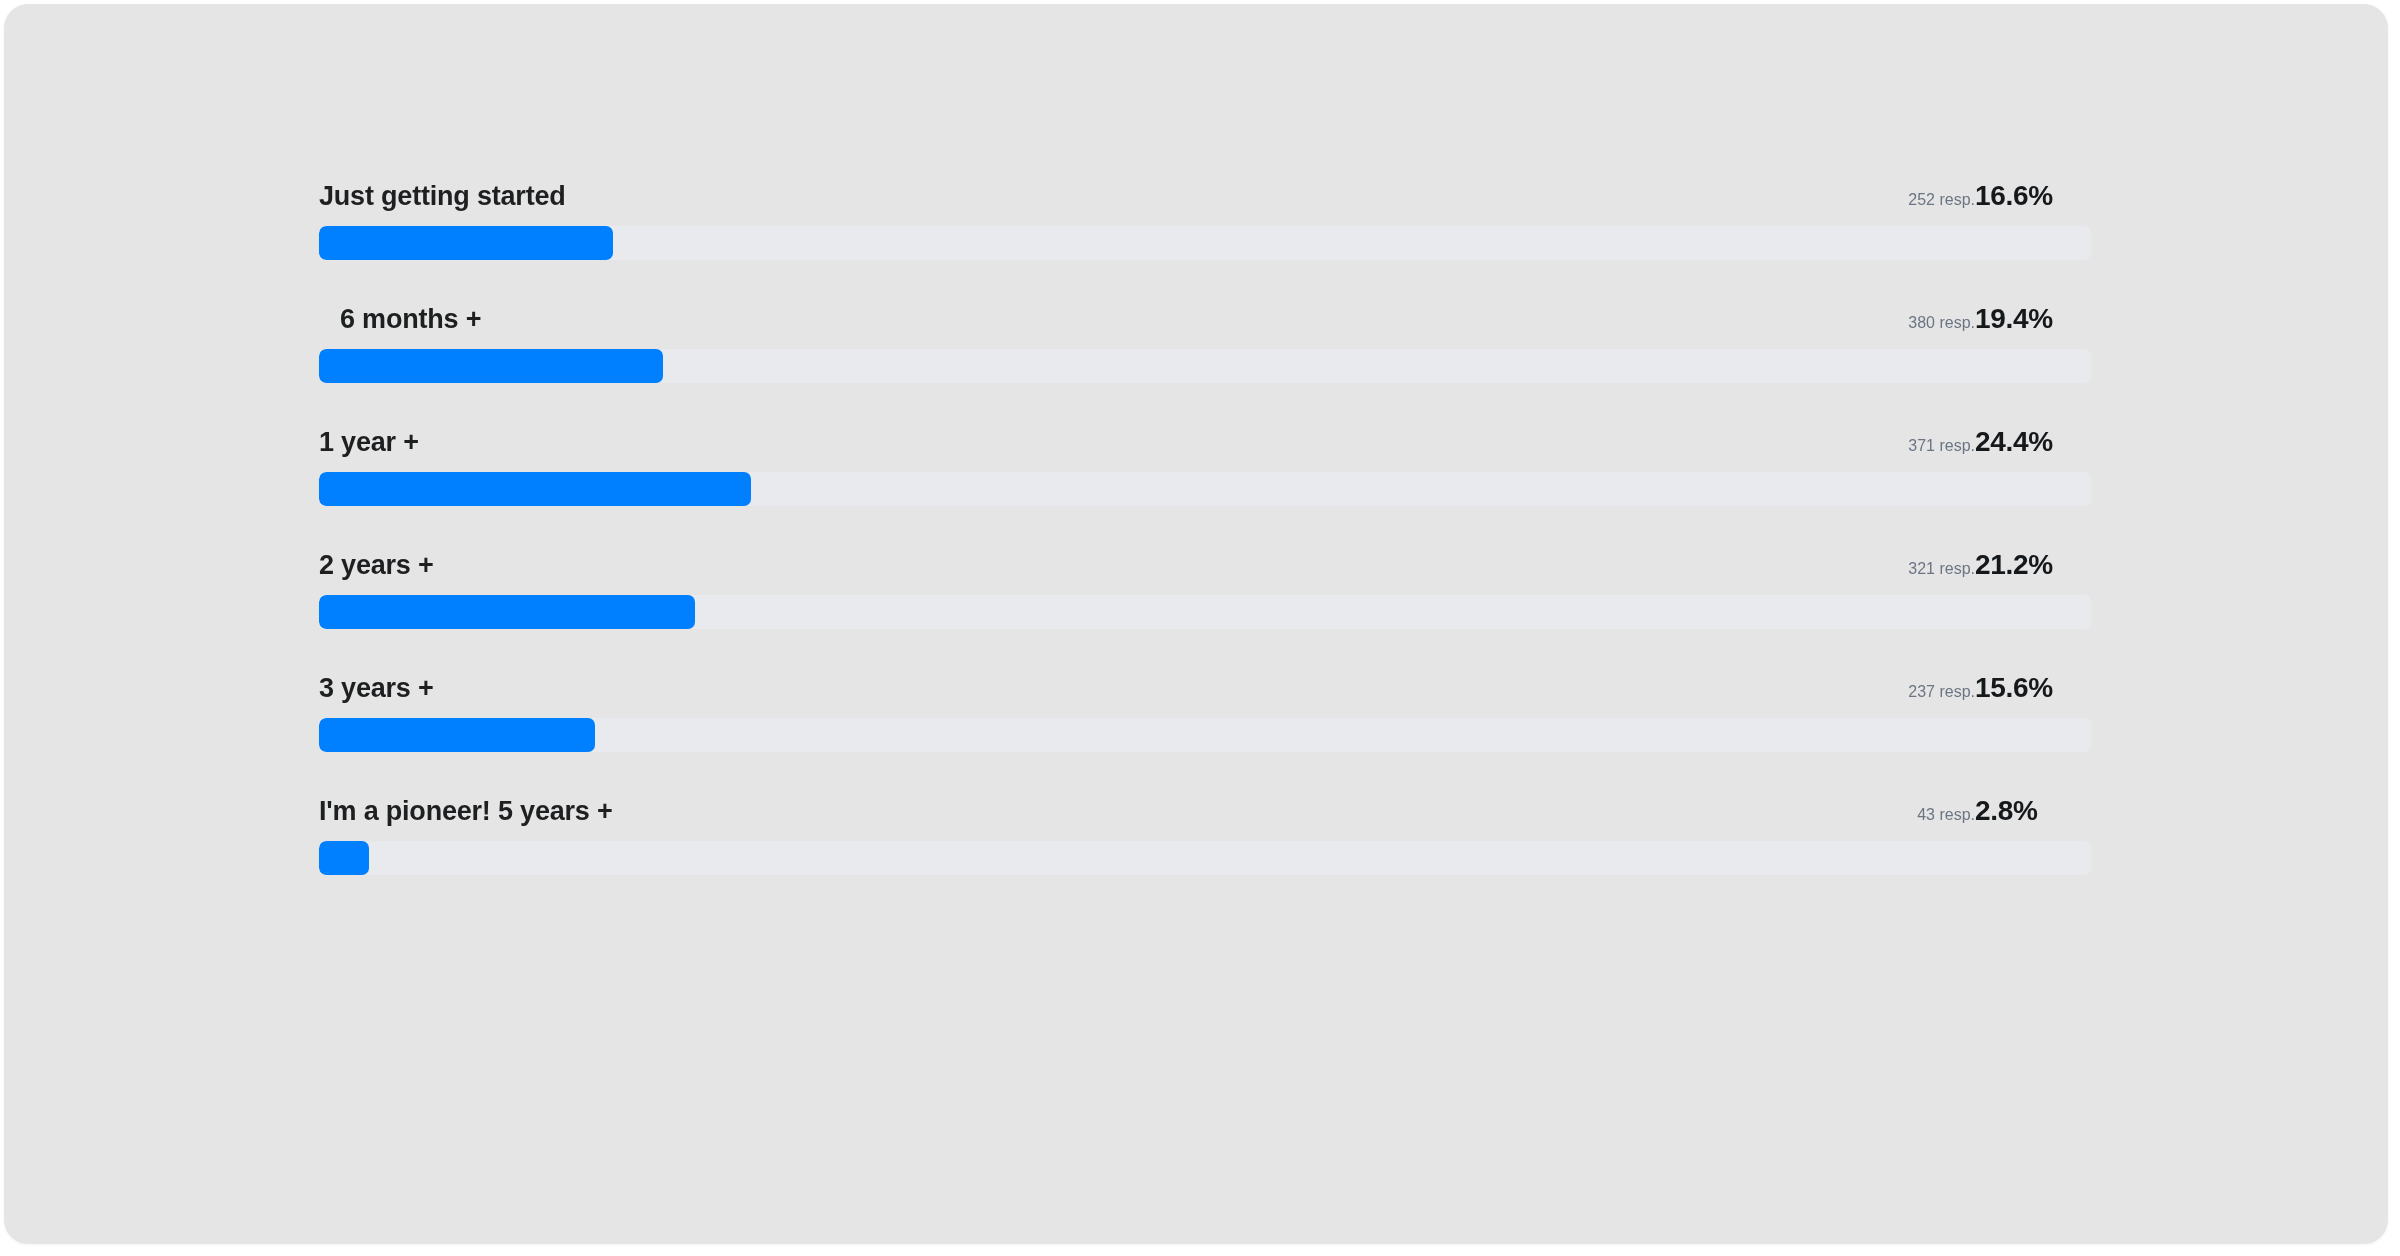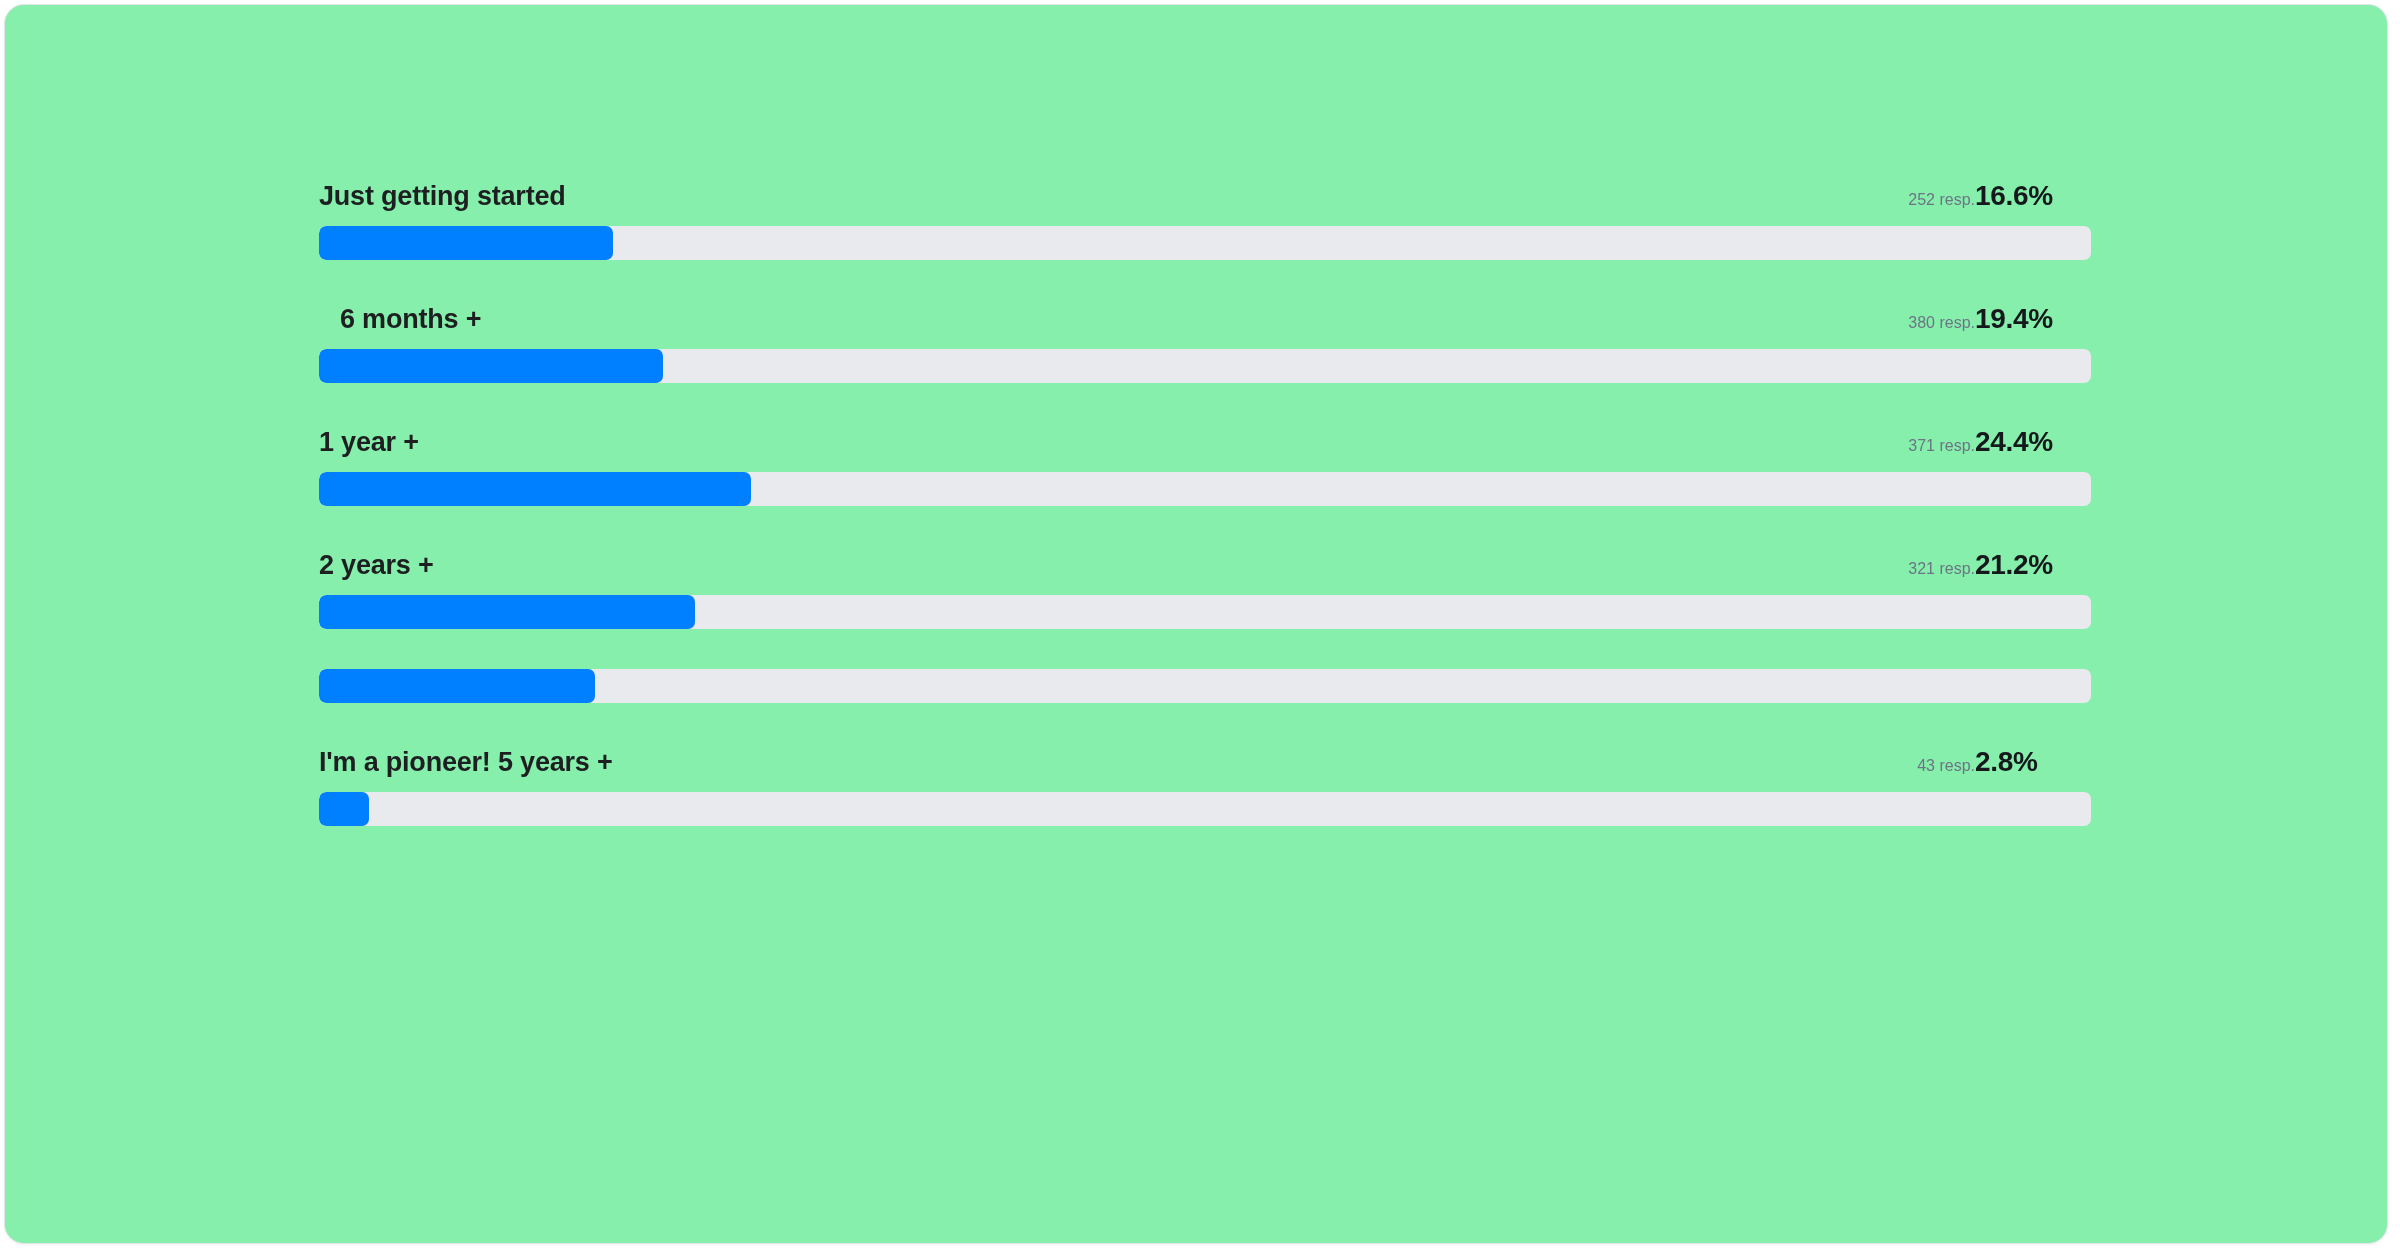--- a/index.html
+++ b/index.html
@@ -98,21 +98,21 @@
     left: 0;
     top: 0;
     height: 100%;
     background: #0080ff;
     border-radius: 7px;
   }
 </style>
 </head>
 <body>
 
-<div id="survey-card" style="background: #86efac; border-color: rgb(226, 229, 233); border-radius: 20px;">
+<div id="survey-card" style="background: #e5e5e5; border-color: rgb(226, 229, 233);">
   <div id="results-list">
 
     <div class="result-row">
       <div class="row-header">
         <span class="option-label" style="color: rgb(29, 31, 33);">Just getting started</span>
         <span class="row-metrics">
           <span class="resp-count" style="color: rgb(107, 117, 131);">252 resp.</span>
           <span class="pct-value" style="color: rgb(22, 25, 28);">16.6%</span>
         </span>
       </div>
@@ -154,20 +154,27 @@
           <span class="resp-count" style="color: rgb(107, 117, 131); text-align: center;">321 resp.</span>
           <span class="pct-value" style="color: rgb(22, 25, 28);">21.2%</span>
         </span>
       </div>
       <div class="bar-track" style="background: rgb(232, 234, 238);">
         <div class="bar-fill" style="width: 21.2%; background: rgb(0, 128, 255);"></div>
       </div>
     </div>
 
     <div class="result-row">
+      <div class="row-header">
+        <span class="option-label" style="color: rgb(29, 31, 33);">3 years +</span>
+        <span class="row-metrics">
+          <span class="resp-count" style="color: rgb(107, 117, 131);">237 resp.</span>
+          <span class="pct-value" style="color: rgb(22, 25, 28);">15.6%</span>
+        </span>
+      </div>
       <div class="bar-track" style="background: rgb(232, 234, 238);">
         <div class="bar-fill" style="width: 15.6%; background: rgb(0, 128, 255);"></div>
       </div>
     </div>
 
     <div class="result-row">
       <div class="row-header">
         <span class="option-label" style="color: rgb(29, 31, 33);">I'm a pioneer! 5 years +</span>
         <span class="row-metrics">
           <span class="resp-count" style="color: rgb(107, 117, 131);">43 resp.</span>

